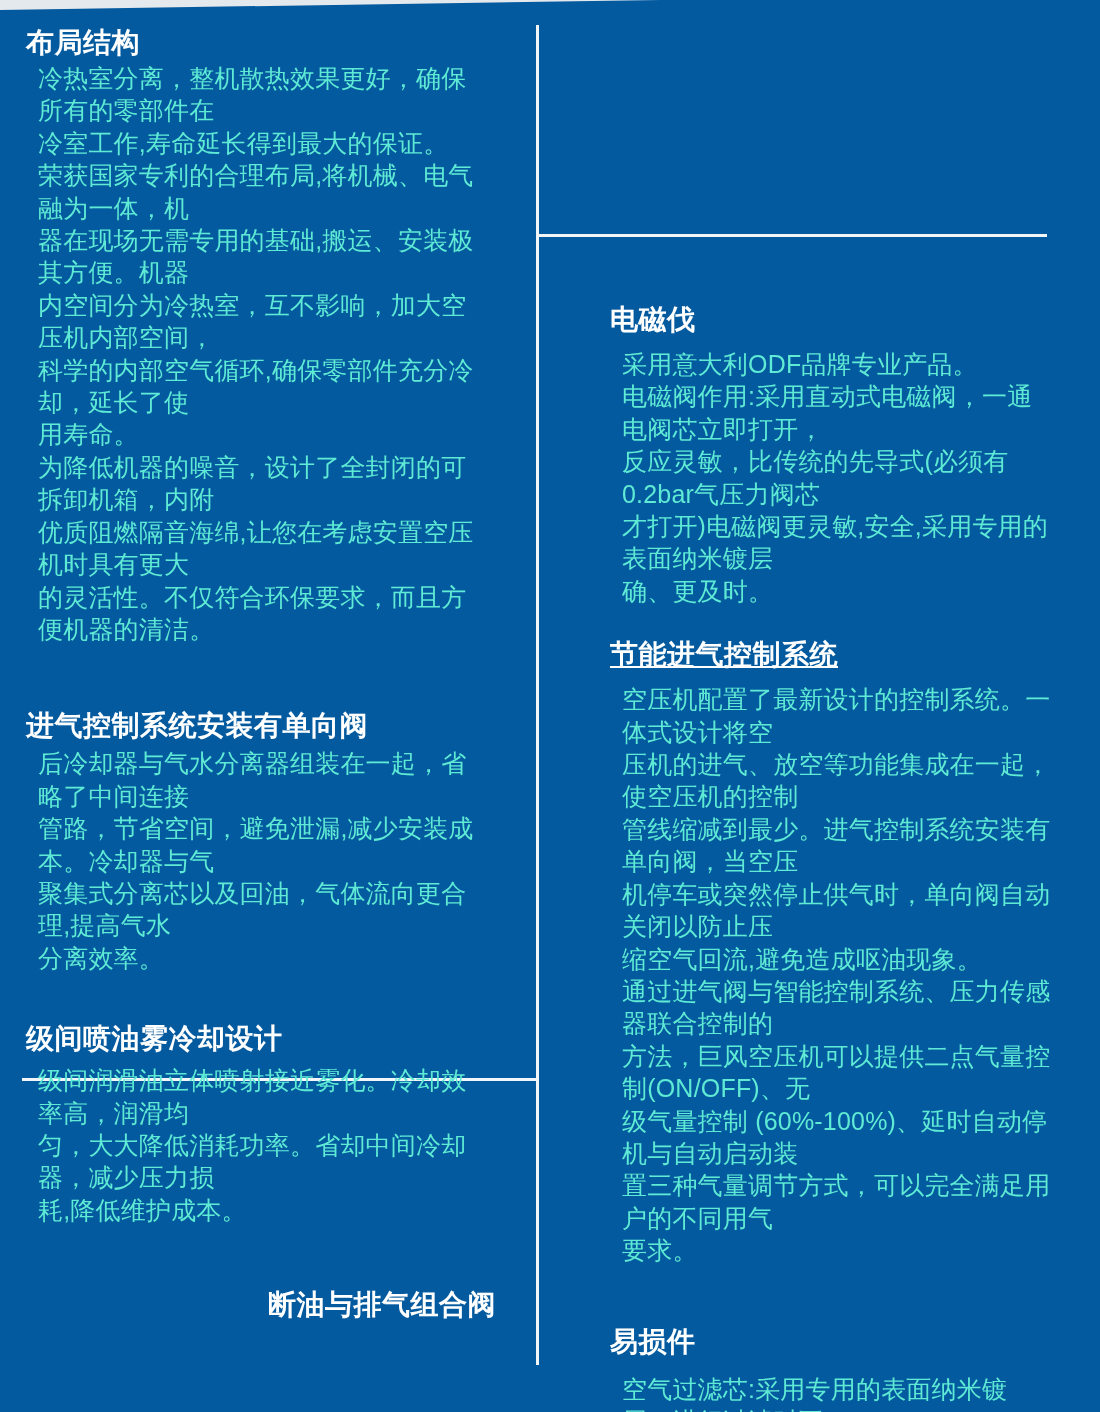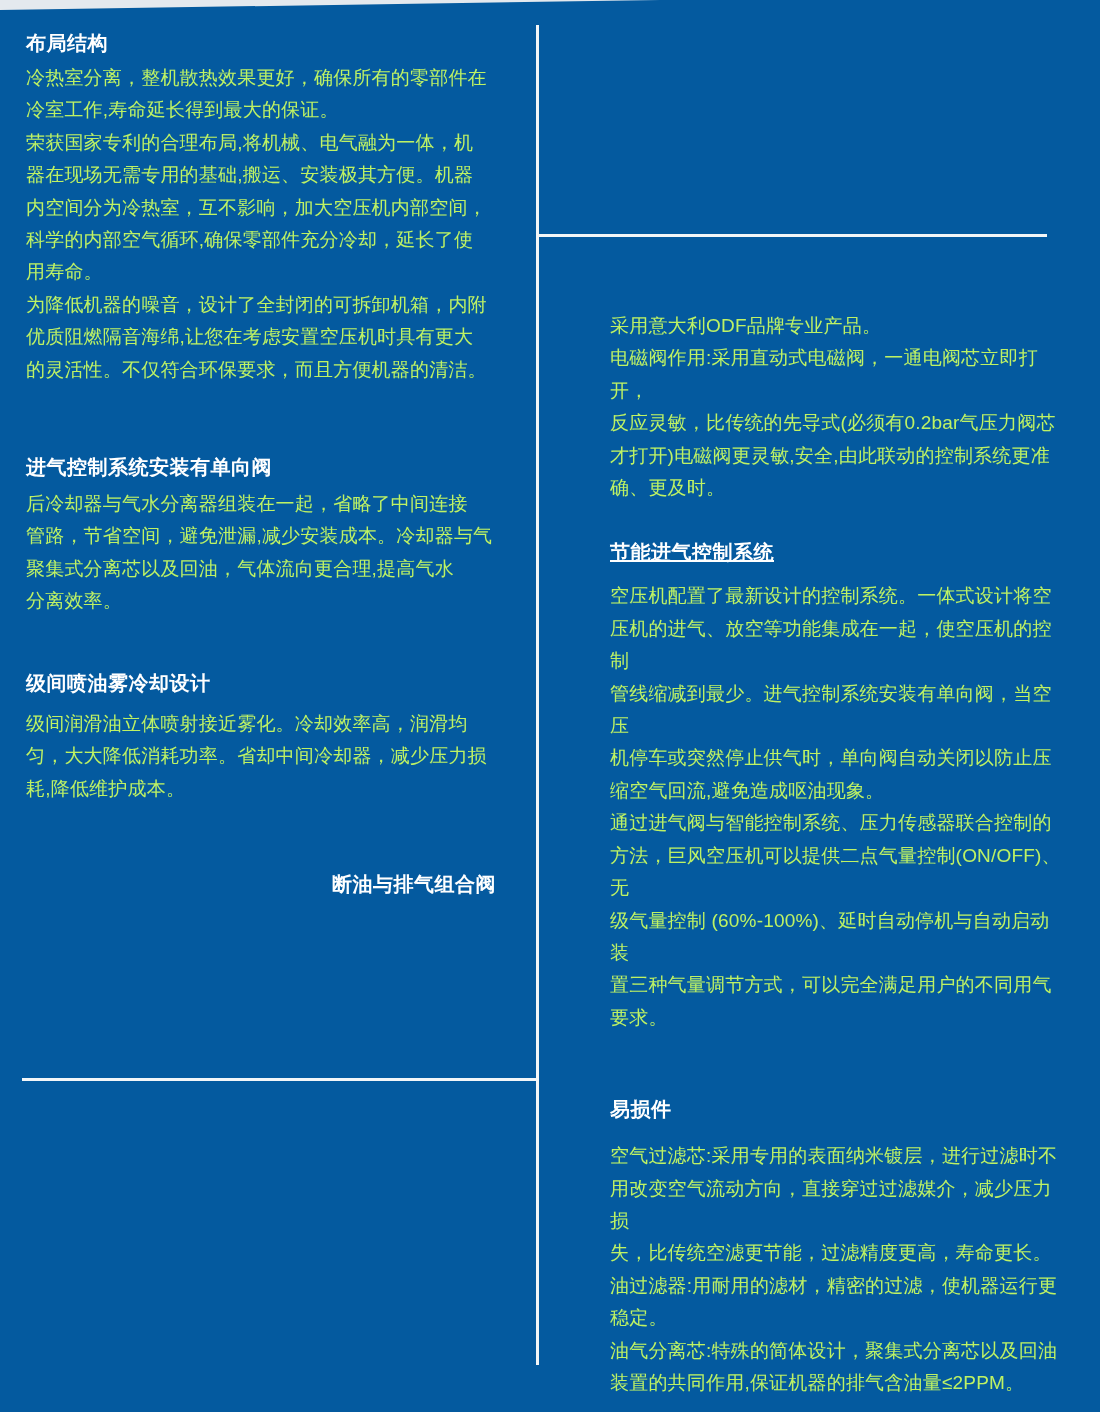--- a/index.html
+++ b/index.html
@@ -28,29 +28,29 @@
   .rule-h-right    { left: 537px; top: 234px;  width: 510px; height: 3px; }
   .rule-h-left     { left: 22px;  top: 1078px; width: 515px; height: 3px; }
 
   .col { position: absolute; }
   .col-left  { left: 26px;  top: 24px;  width: 470px; }
   .col-right { left: 610px; top: 301px; width: 456px; }
 
   .sec-heading {
     margin: 0;
     color: #ffffff;
-    font-size: 20px;
+    font-size: 28px;
     line-height: 38px;
     font-weight: bold;
     letter-spacing: 0.5px;
   }
   .sec-body {
-    margin: 0;
-    color: #bef264;
-    font-size: 19px;
+    margin: 12px;
+    color: #5eead4;
+    font-size: 25px;
     line-height: 32.4px;
     white-space: pre-line;
     letter-spacing: 0.2px;
   }
 
   
   .col-left .sec-1 .sec-body { margin-top: 0; }
   .col-left .sec-2 .sec-heading { margin-top: 62px; }
   .col-left .sec-2 .sec-body { margin-top: 2px; }
   .col-left .sec-3 .sec-heading { margin-top: 46px; }
@@ -105,24 +105,25 @@
 匀，大大降低消耗功率。省却中间冷却器，减少压力损
 耗,降低维护成本。</p>
     </section>
     <section class="sec-4">
       <h2 class="sec-heading">断油与排气组合阀</h2>
     </section>
   </div>
 
   <div class="col col-right">
     <section class="sec-1">
+      <h2 class="sec-heading">电磁伐</h2>
       <p class="sec-body">采用意大利ODF品牌专业产品。
 电磁阀作用:采用直动式电磁阀，一通电阀芯立即打开，
 反应灵敏，比传统的先导式(必须有0.2bar气压力阀芯
-才打开)电磁阀更灵敏,安全,由此联动的控制系统更准
+才打开)电磁阀更灵敏,安全,采用专用的表面纳米镀层
 确、更及时。</p>
     </section>
     <section class="sec-3">
       <h2 class="sec-heading">节能进气控制系统</h2>
       <p class="sec-body">空压机配置了最新设计的控制系统。一体式设计将空
 压机的进气、放空等功能集成在一起，使空压机的控制
 管线缩减到最少。进气控制系统安装有单向阀，当空压
 机停车或突然停止供气时，单向阀自动关闭以防止压
 缩空气回流,避免造成呕油现象。
 通过进气阀与智能控制系统、压力传感器联合控制的

